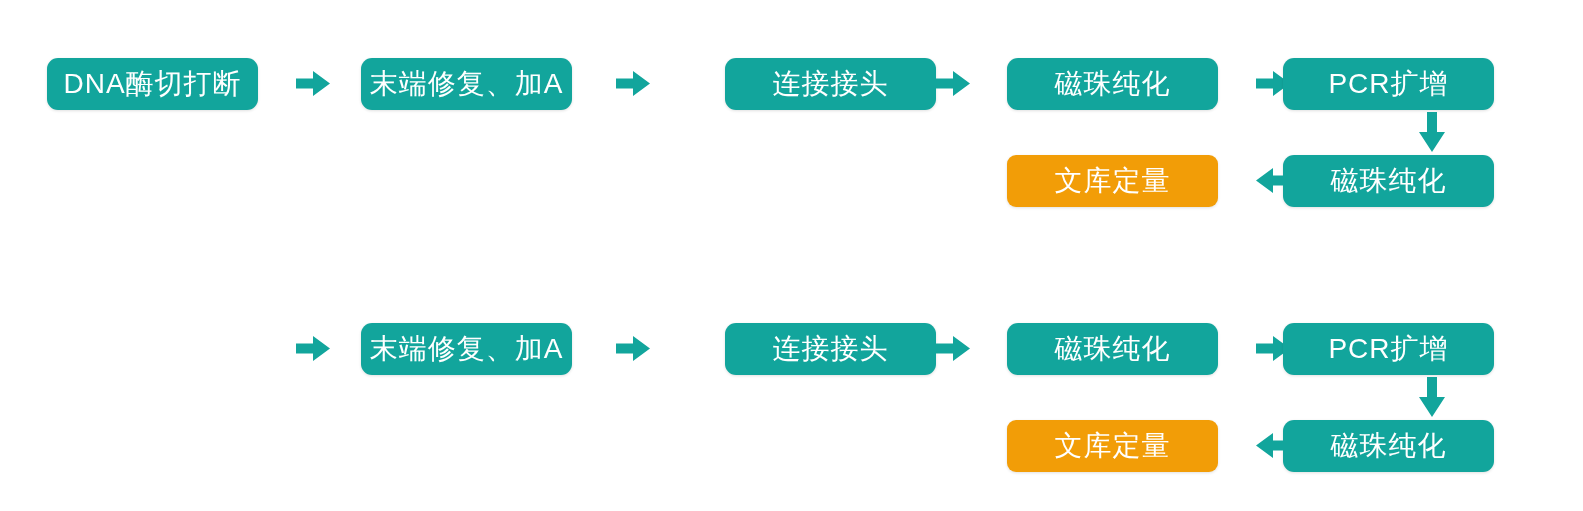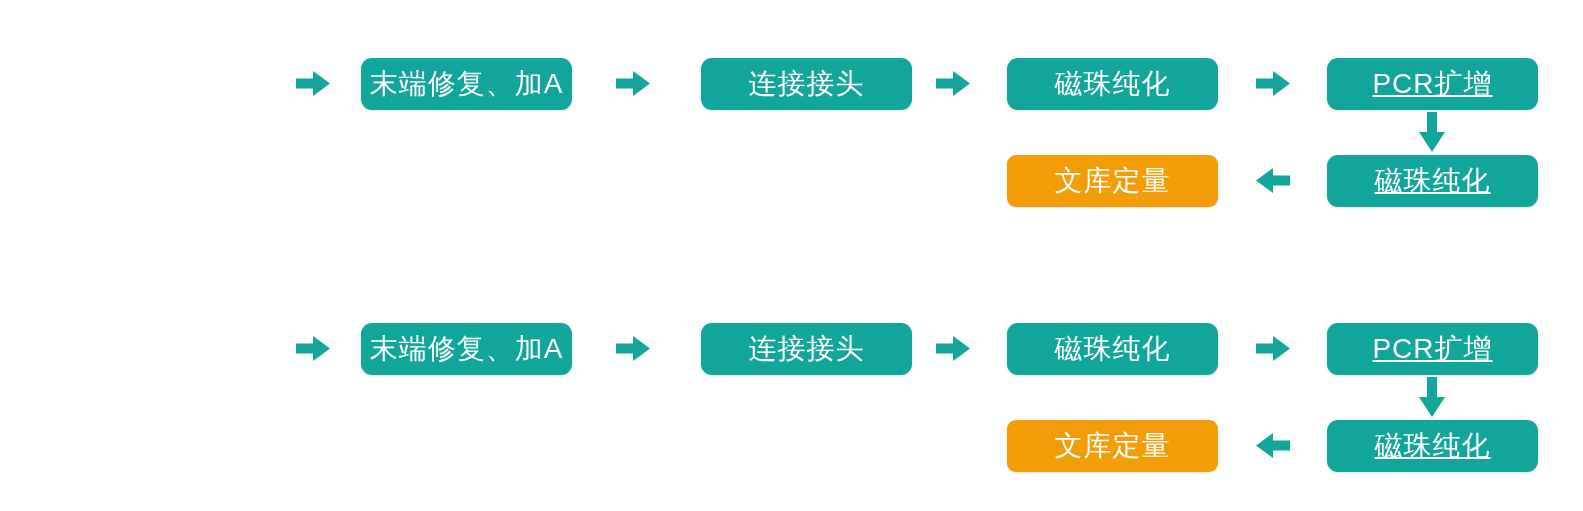--- a/index.html
+++ b/index.html
@@ -29,23 +29,23 @@
     letter-spacing: 1px;
     white-space: nowrap;
     box-shadow: 0 1px 3px rgba(0,0,0,0.12);
   }
   .teal   { background: var(--teal, #12a59c); }
   .orange { background: var(--orange, #f29d07); border-radius: 9px; }
 
   
   .x0 { left: 47px; }
   .x1 { left: 361px; }
-  .x2 { left: 701px; }
+  .x2 { left: 725px; }
   .x3 { left: 1007px; }
-  .x4 { left: 1327px; text-decoration: underline; }
+  .x4 { left: 1283px; }
 
   
   .f1-main { top: 58px; }
   .f1-sub  { top: 155px; }
   .f2-main { top: 323px; }
   .f2-sub  { top: 420px; }
 
   .arrow {
     position: absolute;
     display: block;
@@ -65,20 +65,21 @@
 
   .v-arrow { width: 26px; height: 40px; left: 1419px; }
   .vy-f1 { top: 112px; }
   .vy-f2 { top: 377px; }
 </style>
 </head>
 <body>
 
 <div id="canvas">
 
+  <div class="box teal x0 f1-main">DNA酶切打断</div>
   <span class="arrow h-arrow ax0 ay-f1">
     <svg width="34" height="25" viewBox="0 0 34 25">
         <polygon points="0,7.5 17,7.5 17,0 34,12.5 17,25 17,17.5 0,17.5"></polygon>
       </svg>
   </span>
   <div class="box teal x1 f1-main">末端修复、加A</div>
   <span class="arrow h-arrow ax1 ay-f1">
     <svg width="34" height="25" viewBox="0 0 34 25">
         <polygon points="0,7.5 17,7.5 17,0 34,12.5 17,25 17,17.5 0,17.5"></polygon>
       </svg>

